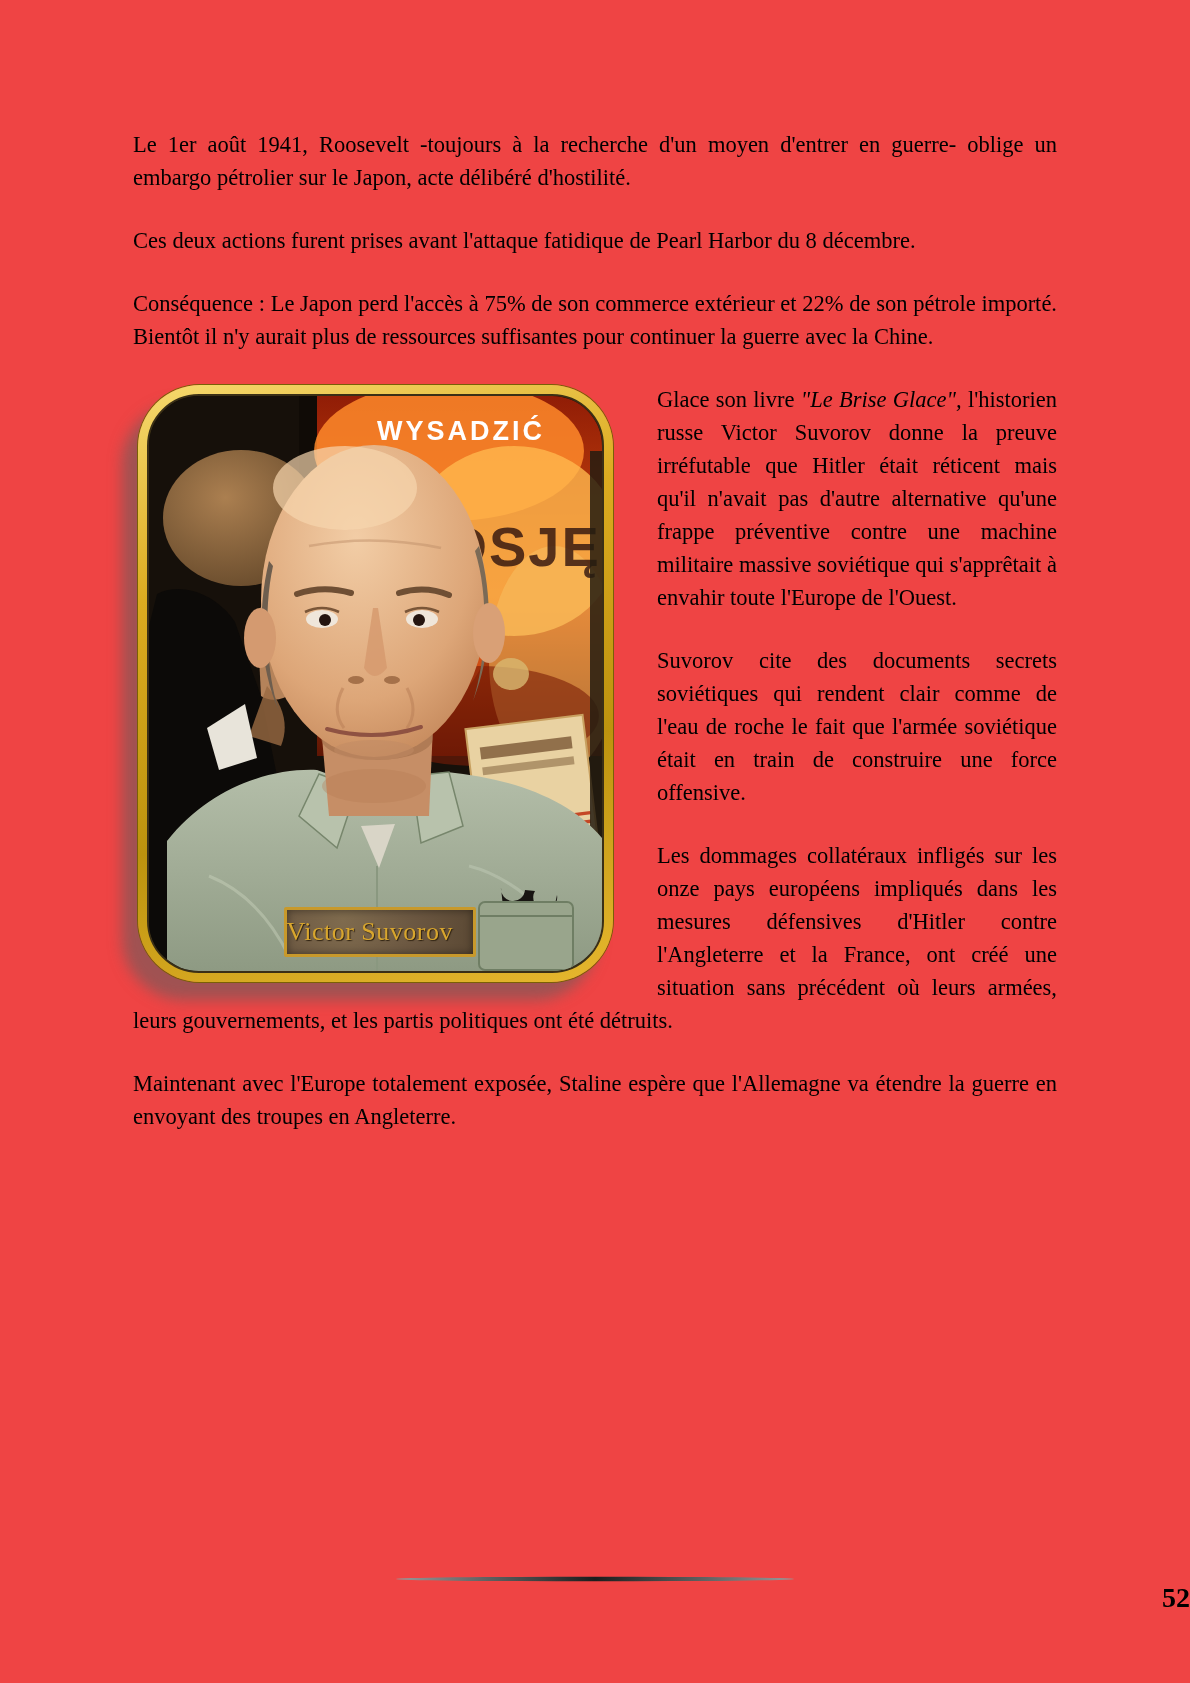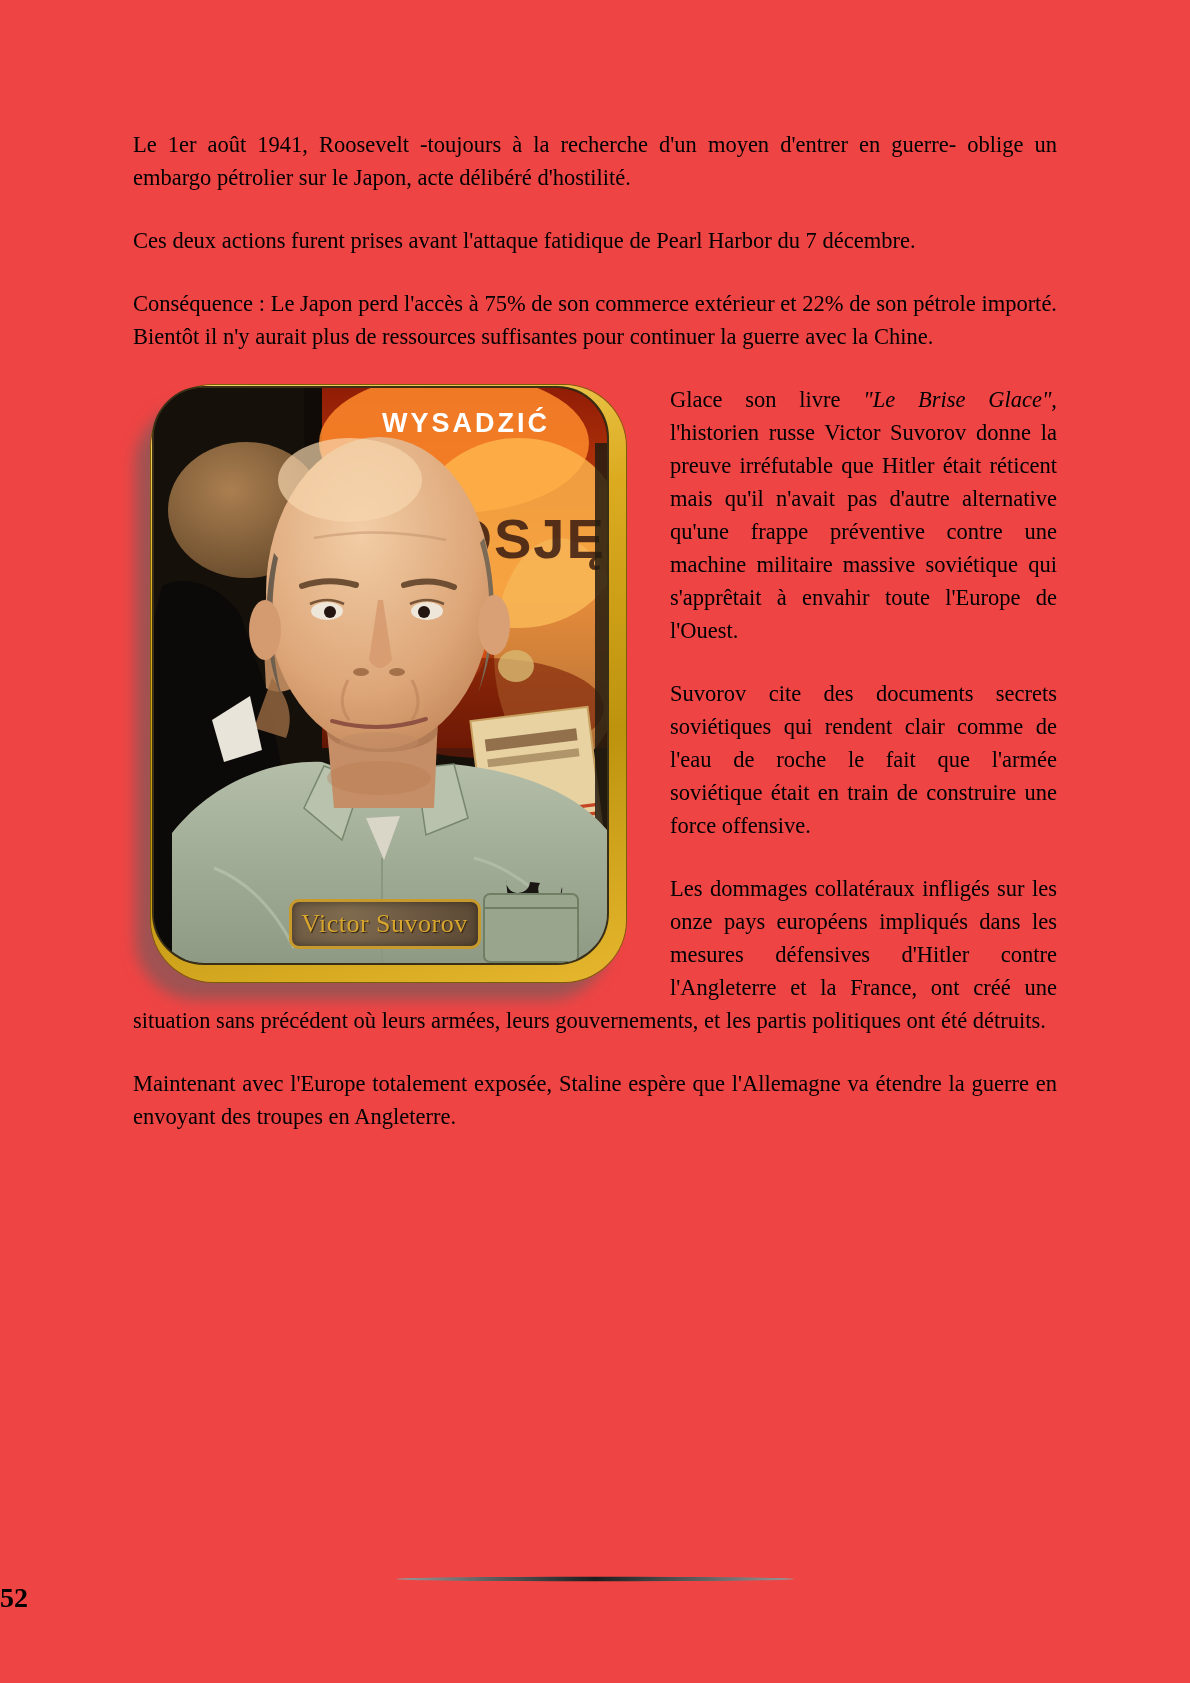--- a/index.html
+++ b/index.html
@@ -20,23 +20,23 @@
     font-size:22.5px;
     line-height:33px;
     text-align:justify;
   }
   .book-title { font-style:italic; }
 
   
   .figure {
     float:left;
     width:475px; height:597px;
-    margin:2px 44px 18px 18px;
+    margin:2px 44px 18px 5px;
     border-radius:62px;
-    padding:1px;
+    padding:9px;
     box-sizing:border-box;
     background:linear-gradient(165deg,#f6d96e 0%,#dcab20 30%,#bd930e 65%,#e6b72e 100%);
     box-shadow:0 0 0 1px #7a5f06, -16px 18px 14px rgba(95,95,95,0.55);
     position:relative;
   }
   .photo {
     width:457px; height:579px;
     border-radius:52px;
     border:2px solid #3a2f16;
     box-sizing:border-box;
@@ -44,59 +44,59 @@
     position:relative;
     background:#140e08;
   }
   .photo svg { display:block; width:100%; height:100%; }
   .plaque {
     position:absolute;
     left:50%; bottom:14px;
     transform:translateX(-50%) translateX(4px);
     width:192px; height:50px;
     border:3px solid #c8992b;
-    border-radius:10px;
+    border-radius:2px;
     box-sizing:border-box;
     background:radial-gradient(circle at 30% 25%, #7f6b4e 0%, #6b5741 55%, #5b4934 100%);
     box-shadow:inset 0 0 8px rgba(0,0,0,0.45);
-    text-align:center;
+    text-align:left;
   }
   .plaque span {
     display:inline-block;
     line-height:44px;
     font-size:26px;
     color:#d8a62e;
     text-shadow:1px 1px 1px #2e2110;
     letter-spacing:0.5px;
     white-space:nowrap;
   }
 
   
   .footer {
     position:absolute;
     left:0; right:0; top:1576px;
-    text-align:left;
+    text-align:right;
   }
   .footer .divider { display:block; margin:0 auto; }
   .footer .page-number {
     display:block;
     margin-top:1px;
     font-size:28px;
     font-weight:700;
     line-height:30px;
   }
 </style>
 </head>
 <body>
 
 <div class="page">
   <div class="content">
 
     <p>Le 1er août 1941, Roosevelt -toujours à la recherche d'un moyen d'entrer en guerre- oblige un embargo pétrolier sur le Japon, acte délibéré d'hostilité.</p>
-    <p>Ces deux actions furent prises avant l'attaque fatidique de Pearl Harbor du 7 décembre.</p>
+    <p>Ces deux actions furent prises avant l'attaque fatidique de Pearl Harbor du 8 décembre.</p>
     <p>Conséquence : Le Japon perd l'accès à 75% de son commerce extérieur et 22% de son pétrole importé. Bientôt il n'y aurait plus de ressources suffisantes pour continuer la guerre avec la Chine.</p>
 
     <div class="figure">
       <div class="photo">
         <svg viewBox="0 0 453 575" preserveAspectRatio="none">
           <defs>
             <radialGradient id="skinGrad" cx="42%" cy="30%" r="80%">
               <stop offset="0%" stop-color="#f2cda6"></stop>
               <stop offset="65%" stop-color="#dda678"></stop>
               <stop offset="100%" stop-color="#c08356"></stop>

